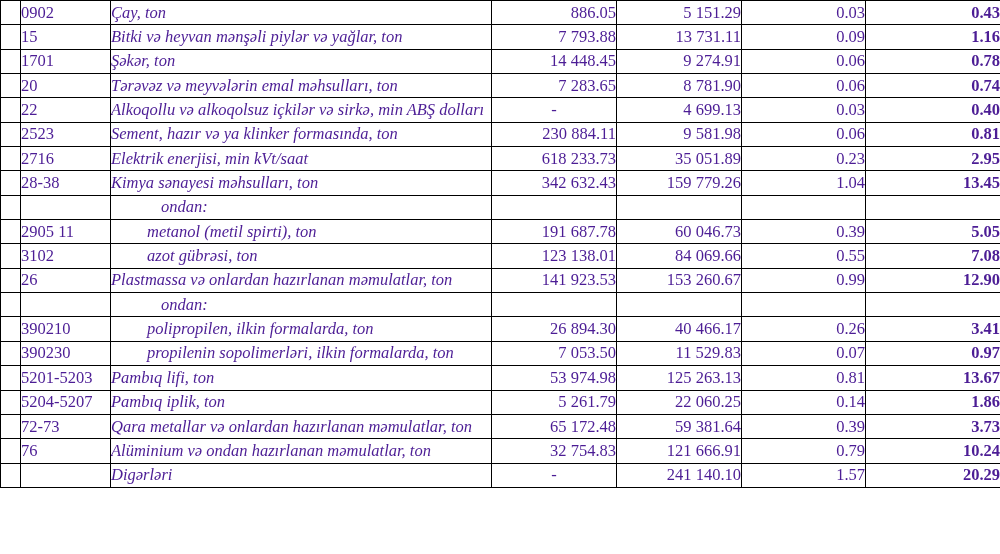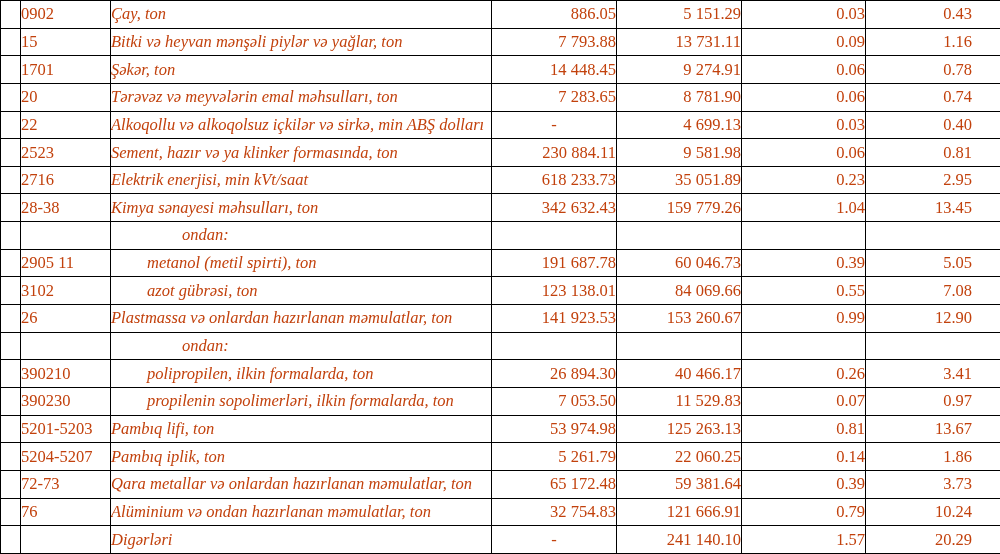--- a/index.html
+++ b/index.html
@@ -4,42 +4,42 @@
 <style>
   html, body {
     margin: 0;
     padding: 0;
     background: #ffffff;
   }
   * { box-sizing: border-box; }
 
   table.doc-table {
     width: 1000px;
-    height: 554px;
+    height: 488px;
     border-collapse: collapse;
     table-layout: fixed;
     font-family: "Liberation Serif", "DejaVu Serif", serif;
     font-size: 16.5px;
-    color: #c2410c;
+    color: #4c1d95;
     background: #ffffff;
   }
   table.doc-table td {
     border: 1.5px solid #000000;
     padding: 0;
     vertical-align: middle;
     white-space: nowrap;
     overflow: hidden;
   }
   td.col-blank { }
   td.col-code  { padding-left: 4px; text-align: left; }
   td.col-name  { padding-left: 4px; text-align: left; font-style: italic; }
   td.col-name.indent1 { padding-left: 36px; }
-  td.col-name.indent2 { padding-left: 71px; }
+  td.col-name.indent2 { padding-left: 50px; }
   td.col-num   { text-align: right; padding-right: 18px; }
-  td.col-num.last { padding-right: 28px; }
+  td.col-num.last { padding-right: 0; font-weight: bold; }
   td.col-num.dash { text-align: center; }
 </style>
 </head>
 <body>
 
 <table class="doc-table">
   <colgroup>
     <col style="width:20px">
     <col style="width:90px">
     <col style="width:381px">

